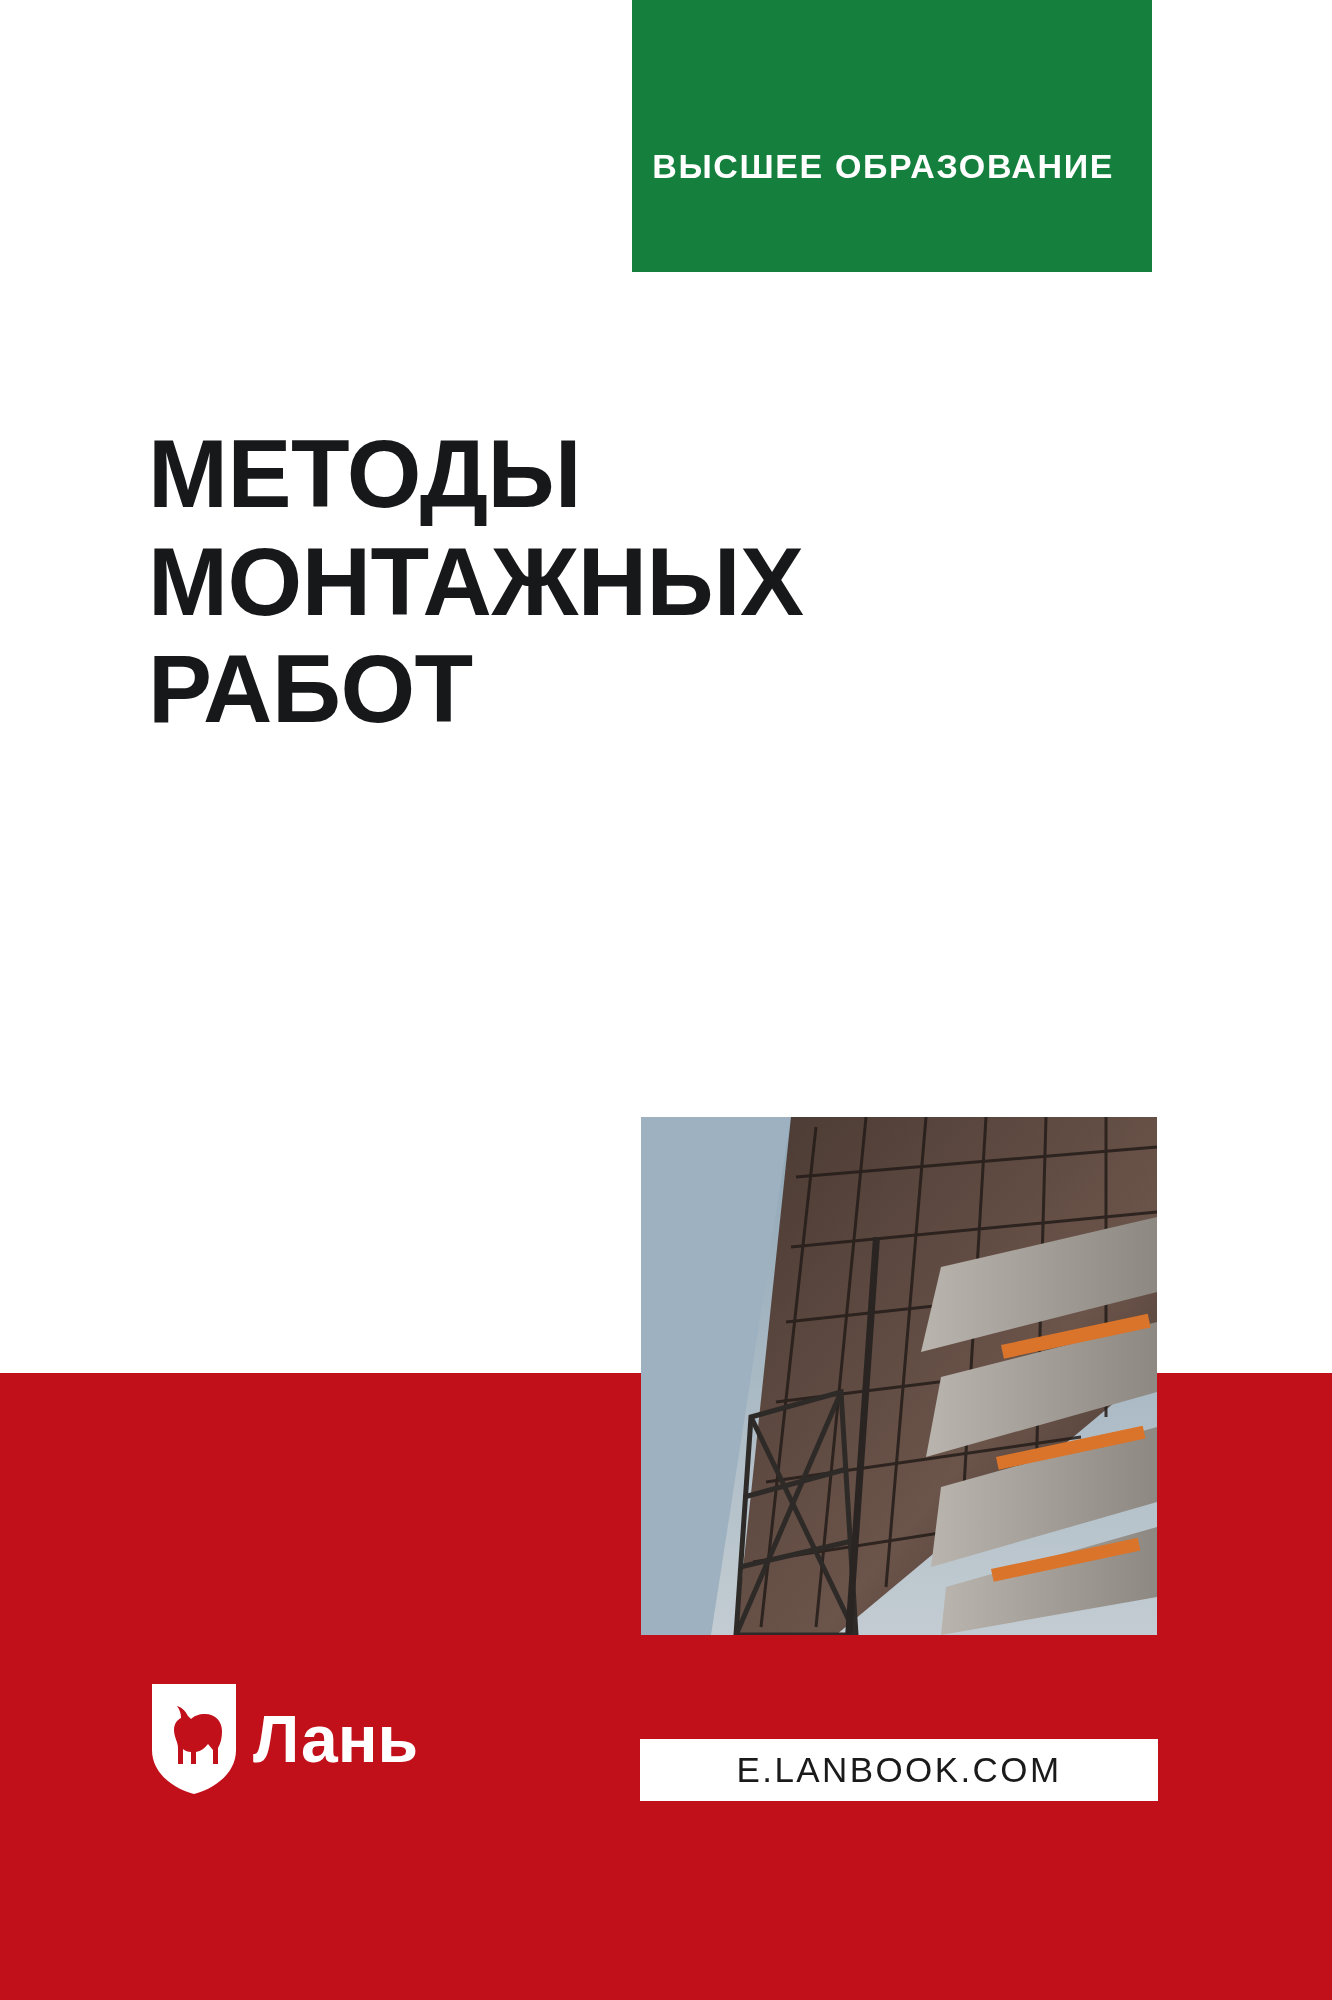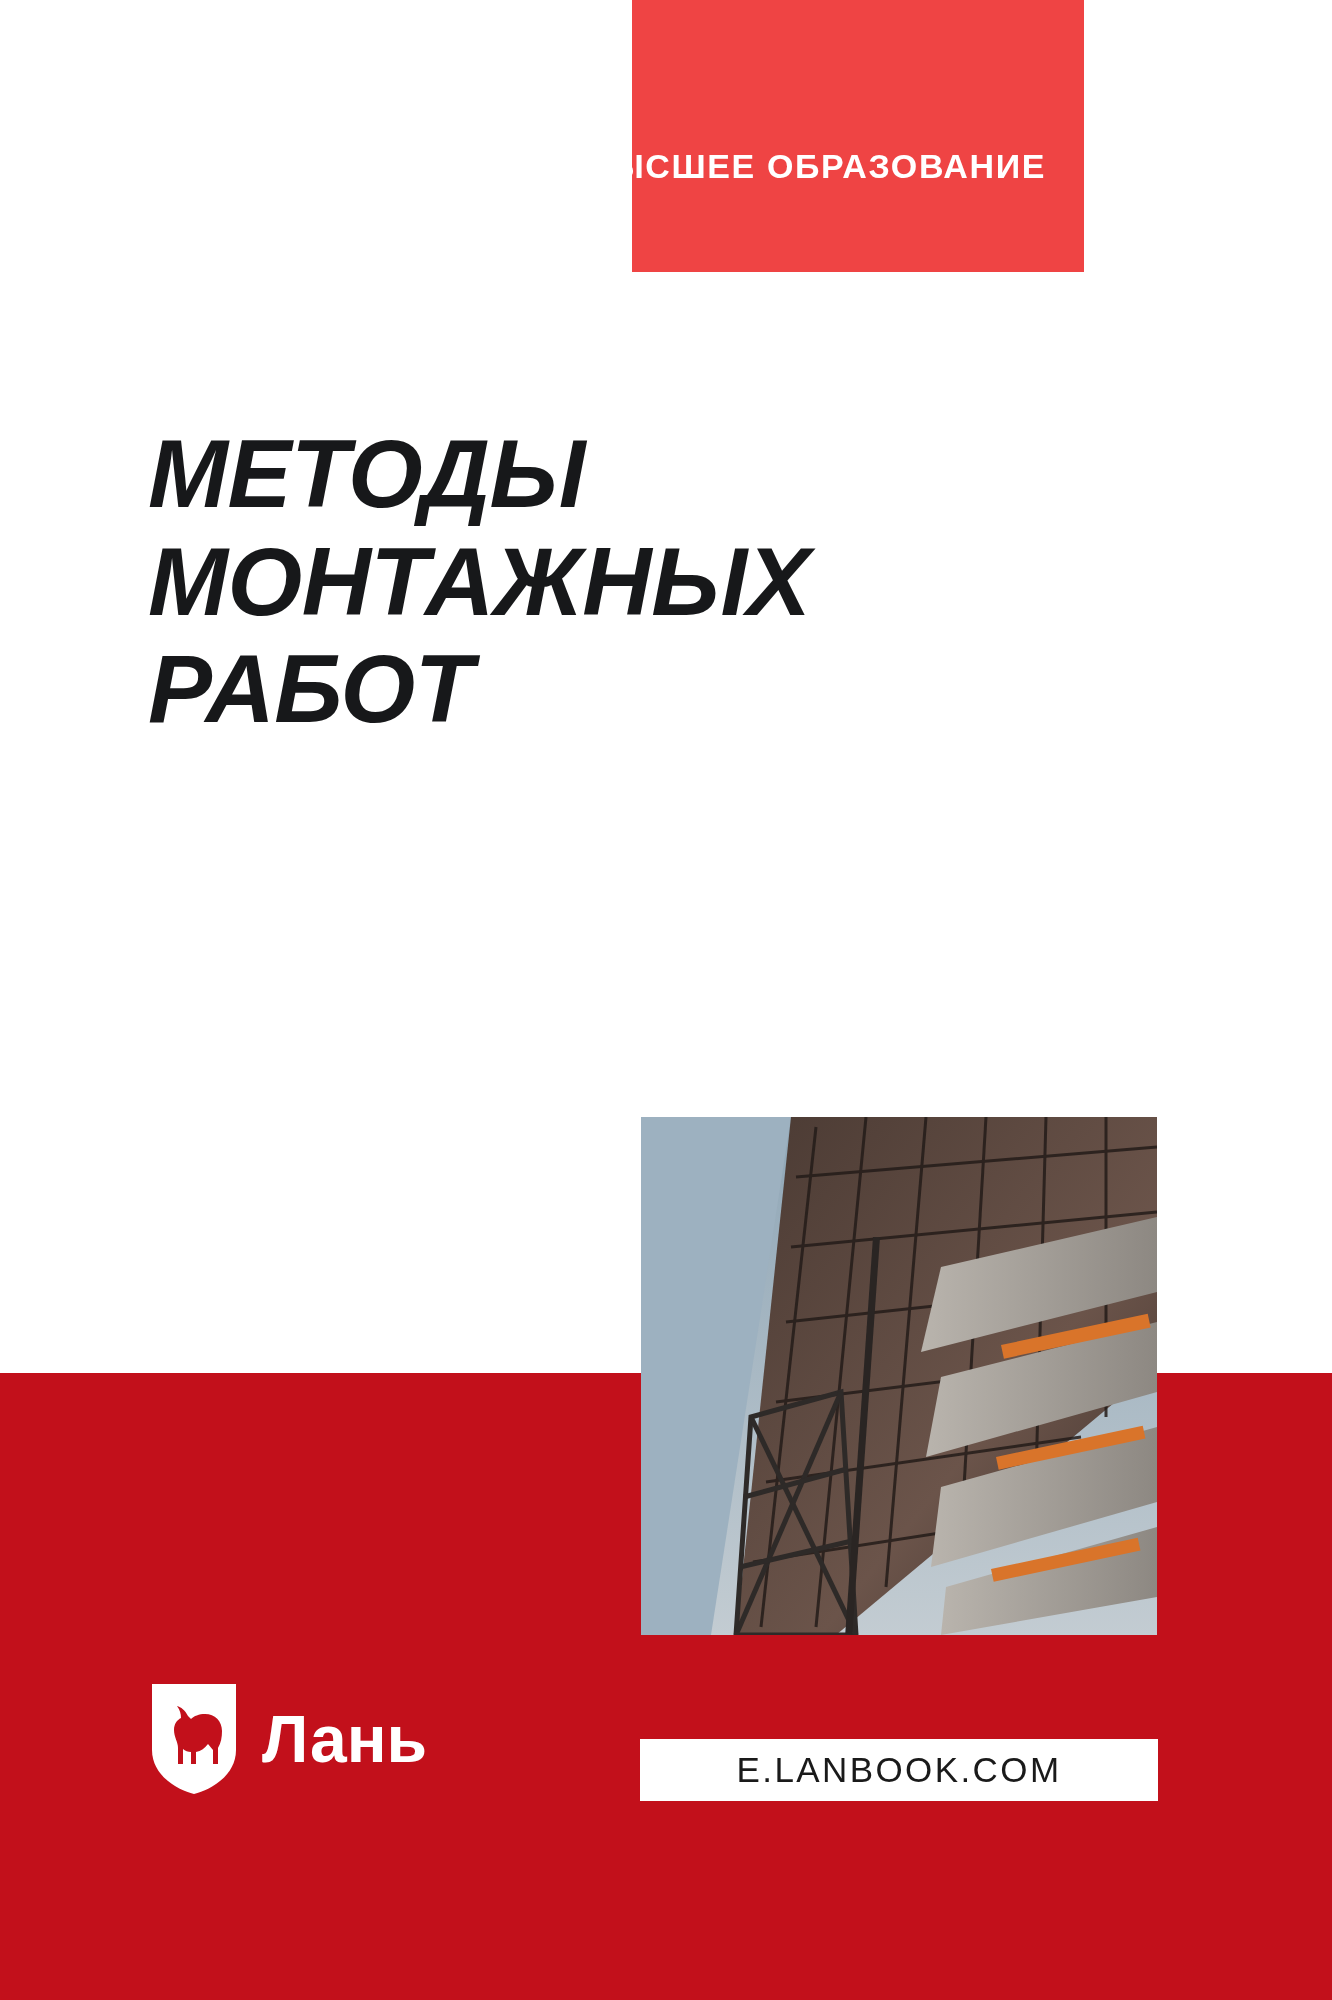--- a/index.html
+++ b/index.html
@@ -15,23 +15,23 @@
     width: 1332px;
     height: 2000px;
     background: #ffffff;
     overflow: hidden;
   }
   
   .top-banner {
     position: absolute;
     left: 632px;
     top: 0;
-    width: 452px;
+    width: 520px;
     height: 272px;
-    background: #ef4444;
+    background: #15803d;
   }
   .top-banner-text {
     position: absolute;
     right: 38px;
     bottom: 86px;
     color: #ffffff;
     font-size: 34px;
     letter-spacing: 1.6px;
     font-weight: 700;
     white-space: nowrap;
@@ -45,21 +45,20 @@
     width: 1000px;
   }
   .title-line {
     color: #17181a;
     font-size: 96px;
     line-height: 1.12;
     font-weight: 700;
     letter-spacing: -0.5px;
     text-transform: uppercase;
     white-space: nowrap;
-    font-style: italic;
   }
   
   .bottom-block {
     position: absolute;
     left: 0;
     top: 1373px;
     width: 1332px;
     height: 627px;
     background: #c2101b;
   }
@@ -88,21 +87,21 @@
     font-weight: 700;
     white-space: nowrap;
   }
   
   .publisher {
     position: absolute;
     left: 148px;
     top: 1680px;
     display: flex;
     align-items: center;
-    gap: 22px;
+    gap: 13px;
   }
   .shield {
     width: 92px;
     height: 118px;
   }
   .publisher-name {
     color: #ffffff;
     font-size: 66px;
     font-weight: 700;
     letter-spacing: 0px;

